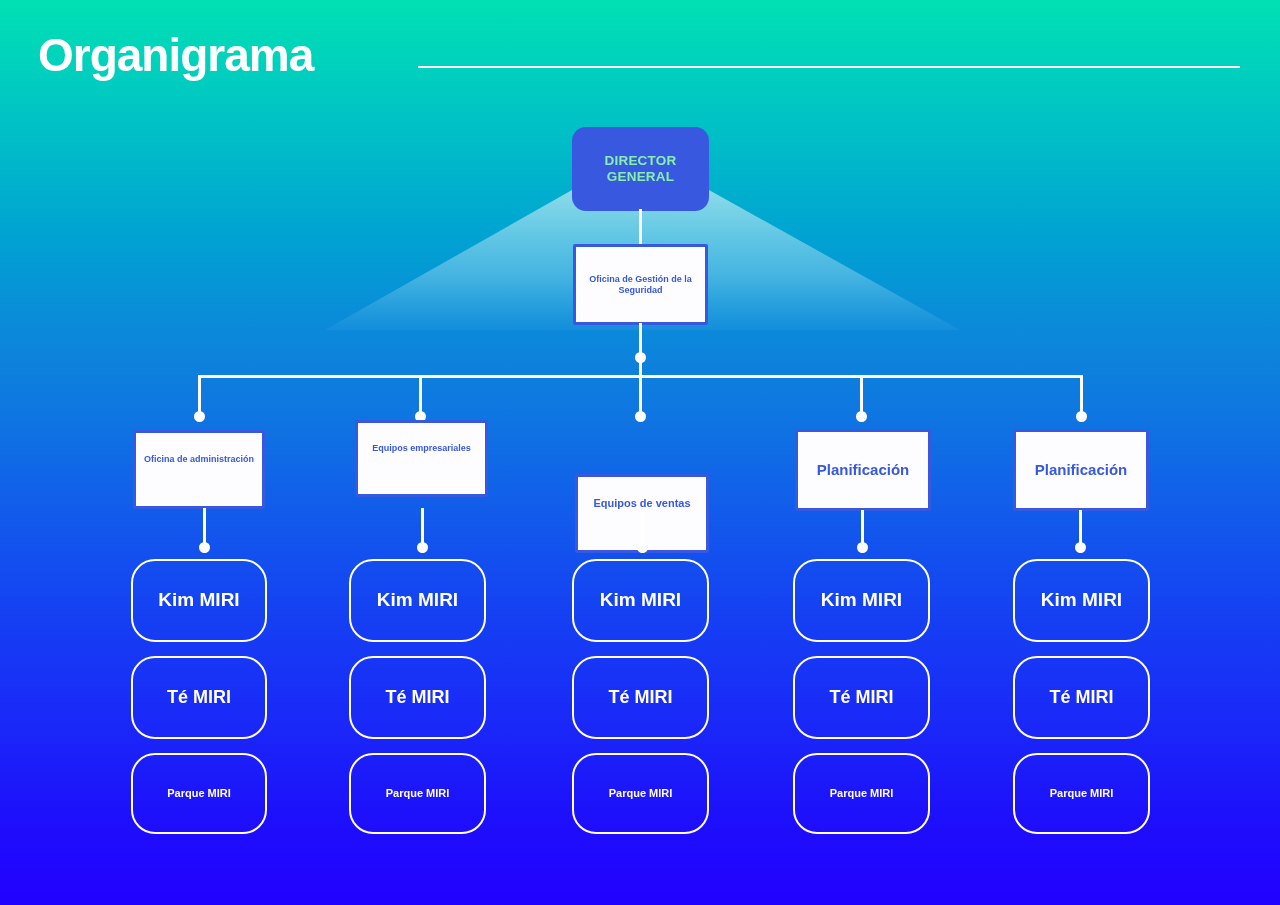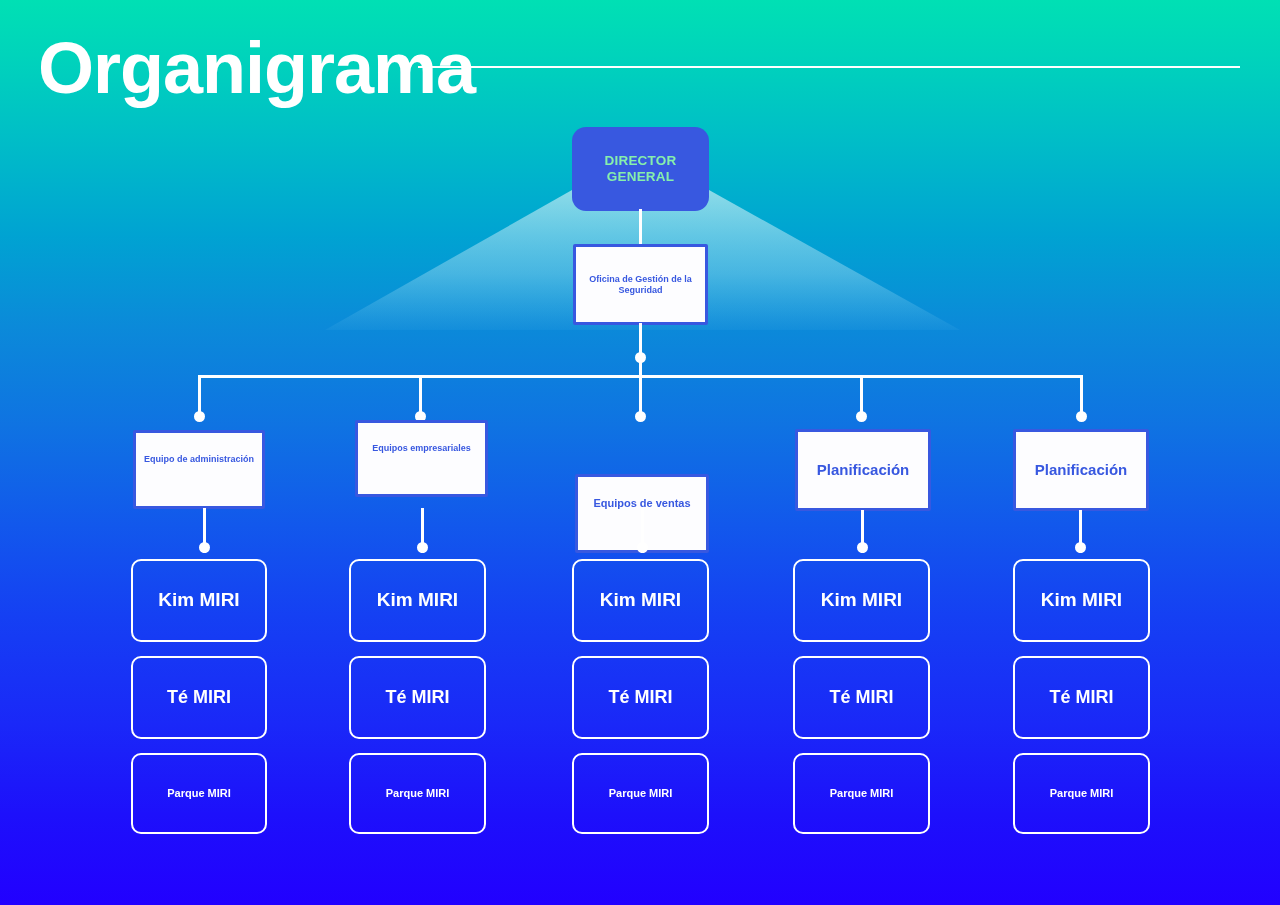--- a/index.html
+++ b/index.html
@@ -30,21 +30,21 @@
       #1d10fb 90%,
       #2200ff 100%);
     overflow: hidden;
   }
 
   
   #header-title {
     position: absolute;
     left: 38px;
     top: 32px;
-    font-size: 72px;
+    font-size: 46px;
     font-weight: 700;
     color: #ffffff;
     letter-spacing: -1px;
     line-height: 1;
     white-space: nowrap;
   }
   #header-rule {
     position: absolute;
     left: 418px;
     top: 66px;
@@ -112,21 +112,21 @@
   .node-white {
     background: #fdfdff;
     border: 3px solid #3858e0;
     border-radius: 2px;
     color: #3858e0;
   }
 
   .node-outline {
     background: transparent;
     border: 2.5px solid #ffffff;
-    border-radius: 10px;
+    border-radius: 24px;
     color: #ffffff;
   }
 
   .txt-xs { font-size: 9px;  font-weight: 600; }
   .txt-sm { font-size: 11px; font-weight: 600; }
   .txt-md { font-size: 15px; font-weight: 600; }
   .txt-lg { font-size: 19px; font-weight: 600; }
   .txt-xl { font-size: 18px; font-weight: 600; }
 
   .pad-up { padding-bottom: 20px; }
@@ -174,21 +174,21 @@
   <div class="conn-line conn-v" style="left:639px; top:375px; height:42px;"></div>
   <div class="conn-dot" style="left:635px; top:411px;"></div>
 
   <div class="conn-line conn-v" style="left:860px; top:375px; height:42px;"></div>
   <div class="conn-dot" style="left:856px; top:411px;"></div>
 
   <div class="conn-line conn-v" style="left:1080px; top:375px; height:42px;"></div>
   <div class="conn-dot" style="left:1076px; top:411px;"></div>
 
   <div class="node node-white txt-xs pad-up" style="left:133px; top:430px; width:132px; height:79px;">
-    <span>Equipo de administración</span>
+    <span>Oficina de administración</span>
   </div>
 
   <div class="node node-white txt-xs pad-up" style="left:355px; top:420px; width:133px; height:77px;">
     <span>Equipos empresariales</span>
   </div>
 
   <div class="node node-white txt-sm pad-up" style="left:575px; top:430px; width:134px; height:79px;margin-top:44px;">
     <span>Equipos de ventas</span>
   </div>
 

